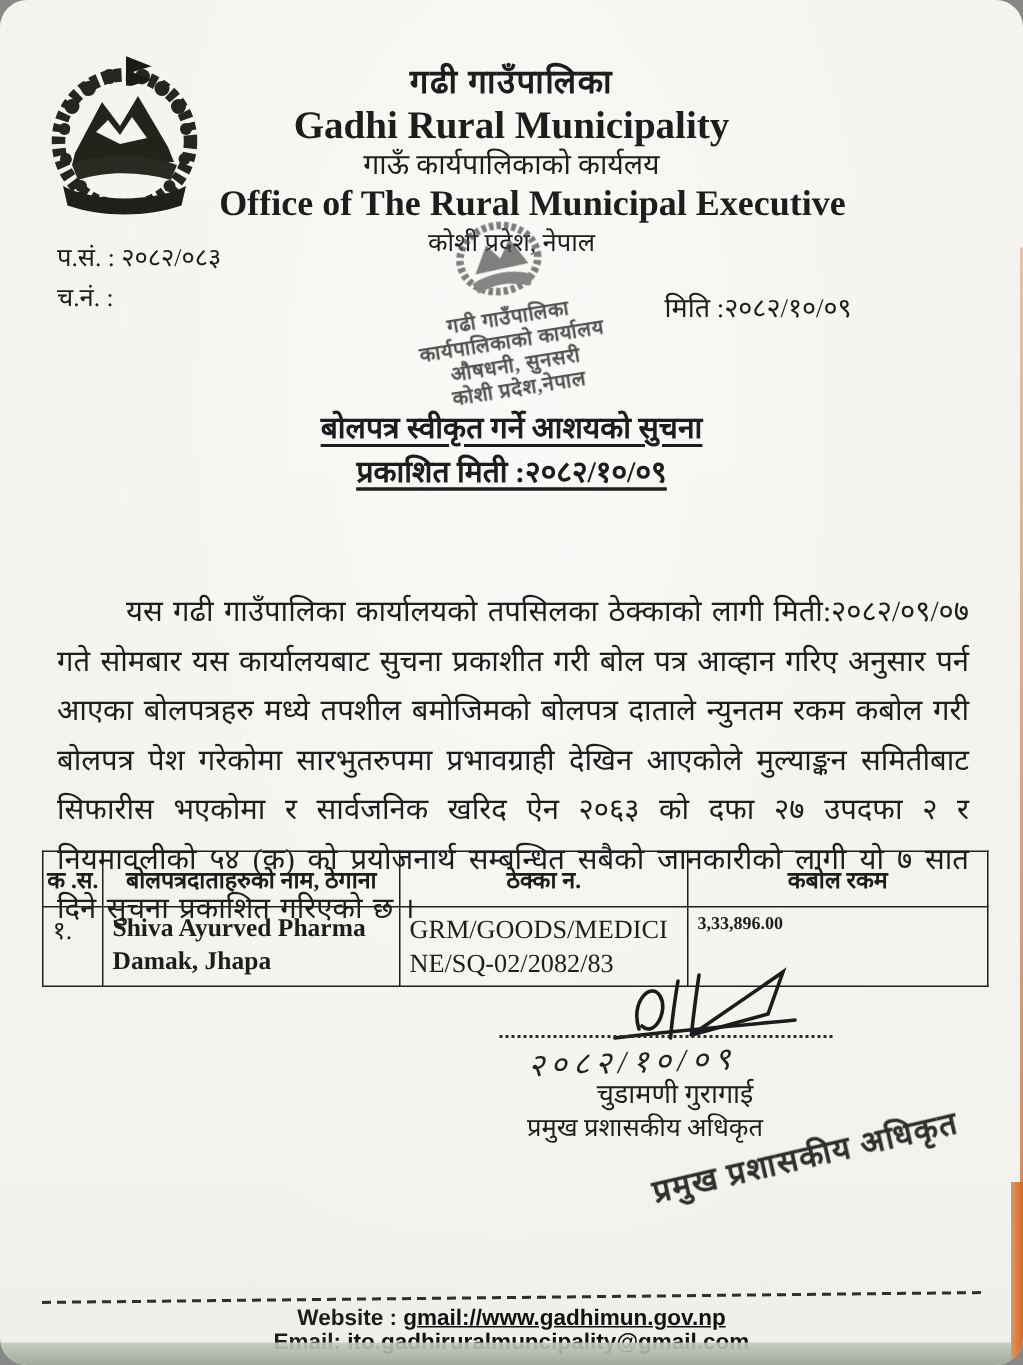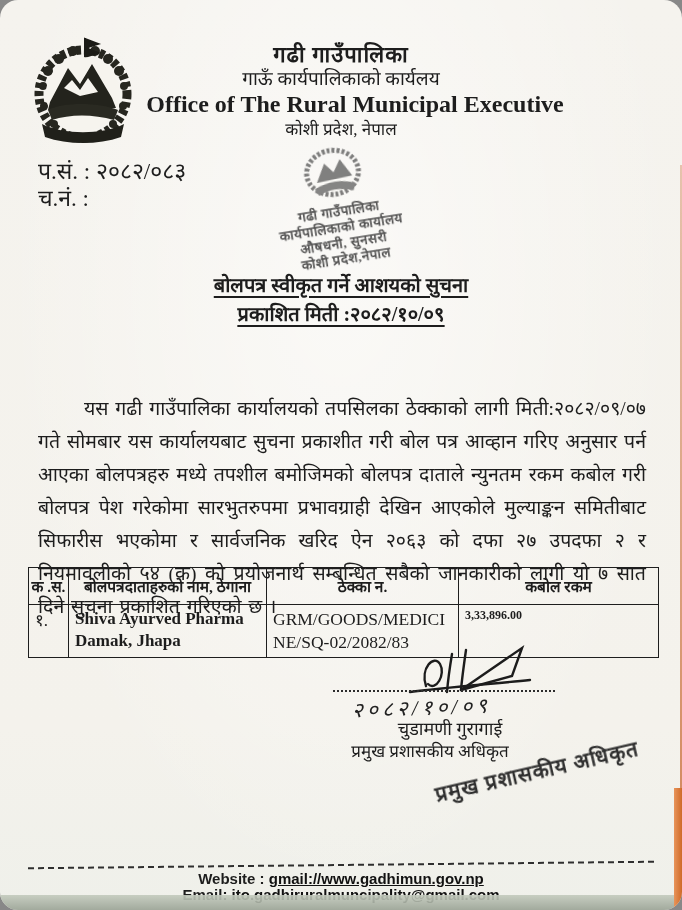--- a/index.html
+++ b/index.html
@@ -17,21 +17,21 @@
 
   
   .logo { position:absolute; left:28px; top:36px; width:110px; height:114px; }
   .hdr { position:absolute; left:0; top:42px; width:100%; text-align:center; line-height:1.15; }
   .hdr .np1 { font-size:22px; font-weight:bold; letter-spacing:1px; }
   .hdr .en1 { font-size:26px; font-weight:bold; margin-top:2px; }
   .hdr .np2 { font-size:19px; margin-top:1px; }
   .hdr .en2 { font-size:24px; font-weight:bold; margin-top:1px;padding-left:28px; }
   .hdr .np3 { font-size:17px; margin-top:1px; }
 
-  .refblock { position:absolute; left:38px; top:158px; font-size:23px; line-height:27px; }
+  .refblock { position:absolute; left:38px; top:158px; font-size:17px; line-height:27px; }
   .letterdate { position:absolute; left:443px; top:192px; font-size:18px; }
 
   
   .stamp {
     position:absolute; left:248px; top:146px; width:180px;
     transform:rotate(-9deg);
     filter:blur(.4px);
     color:#3c3c3c; text-align:center; opacity:.88;
   }
   .stamp svg { display:block; margin:0 auto; opacity:.8; }
@@ -142,30 +142,32 @@
       <path d="M36,52 L44,44 L52,54 L60,42 L70,56 L52,60 Z" fill="#f6f4ee"></path>
 
       <path d="M20,74 C35,66 70,66 90,74 L86,84 C65,78 42,78 24,84 Z" fill="#2a2a22"></path>
 
       <path d="M14,88 C35,99 75,99 96,88 L93,101 C70,109 40,109 17,101 Z" fill="#20201a"></path>
     </svg>
   </div>
 
   <div class="hdr">
     <div class="np1">गढी गाउँपालिका</div>
+    <div class="en1">Gadhi Rural Municipality</div>
     <div class="np2">गाऊँ कार्यपालिकाको कार्यलय</div>
     <div class="en2">Office of The Rural Municipal Executive</div>
     <div class="np3">कोशी प्रदेश, नेपाल</div>
   </div>
 
   <div class="refblock">
     <div>प.सं. : २०८२/०८३</div>
     <div>च.नं. :</div>
   </div>
 
+  <div class="letterdate">मिति :२०८२/१०/०९</div>
 
   <div class="stamp">
     <svg width="74" height="58" viewBox="0 0 74 58">
       <ellipse cx="37" cy="26" rx="26" ry="22" fill="none" stroke="#4a4a4a" stroke-width="5" stroke-dasharray="3 2"></ellipse>
       <path d="M20,34 L30,16 L38,26 L46,14 L56,32 Z" fill="#4d4d4d"></path>
       <path d="M17,40 C30,34 46,34 58,40 L55,47 C42,42 31,42 20,47 Z" fill="#555"></path>
     </svg>
     <div class="sline">गढी गाउँपालिका</div>
     <div class="sline">कार्यपालिकाको कार्यालय</div>
     <div class="sline">औषधनी, सुनसरी</div>

